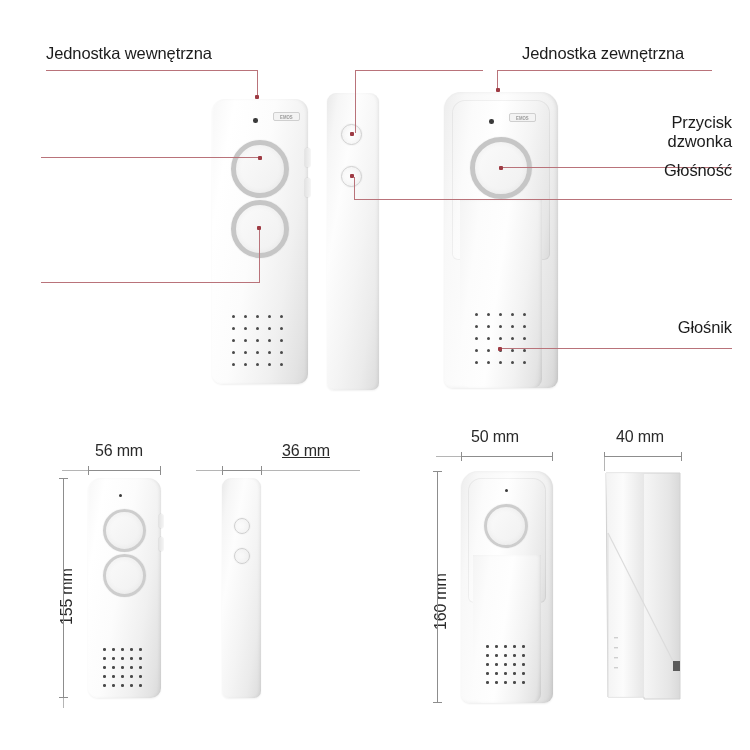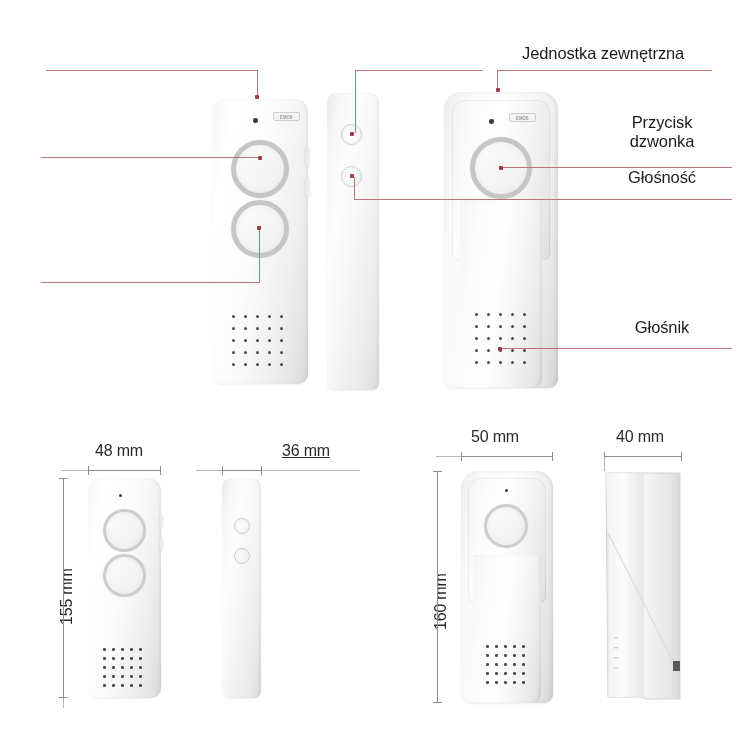--- a/index.html
+++ b/index.html
@@ -20,21 +20,21 @@
   
   .label {
     position: absolute;
     color: #1c1c1c;
     font-size: 16.5px;
     line-height: 19px;
     font-weight: 400;
     white-space: pre-line;
     letter-spacing: -0.1px;
   }
-  .label.r { text-align: center; }
+  .label.r { text-align: right; }
   .label.l { text-align: left; }
 
   
   .lead {
     position: absolute;
     background: #b9737a;
   }
   .lead.h { height: 1.4px; }
   .lead.v { width: 1.4px; }
   .dot {
@@ -259,20 +259,21 @@
     <i style="left:24px; top:36px; width:3.4px; height:3.4px;"></i>
     <i style="left:36px; top:36px; width:3.4px; height:3.4px;"></i>
     <i style="left:48px; top:36px; width:3.4px; height:3.4px;"></i>
     <i style="left:0px;  top:48px; width:3.4px; height:3.4px;"></i>
     <i style="left:12px; top:48px; width:3.4px; height:3.4px;"></i>
     <i style="left:24px; top:48px; width:3.4px; height:3.4px;"></i>
     <i style="left:36px; top:48px; width:3.4px; height:3.4px;"></i>
     <i style="left:48px; top:48px; width:3.4px; height:3.4px;"></i>
   </div>
 
+  <div class="label l" style="left:46px; top:44px; width:250px;">Jednostka wewnętrzna</div>
   <div class="lead h" style="left:46px; top:70px; width:212px;"></div>
   <div class="lead v" style="left:256.6px; top:70px; height:27px;"></div>
   <div class="dot" style="left:255px; top:95px;"></div>
 
   <div class="lead h" style="left:41px; top:157px; width:219px;"></div>
   <div class="dot" style="left:258px; top:155.5px;"></div>
 
   <div class="lead h" style="left:41px; top:282px; width:219px;"></div>
   <div class="lead v" style="left:258.6px; top:228px; height:54px;"></div>
   <div class="dot" style="left:257px; top:226px;"></div>
@@ -284,21 +285,21 @@
   <div class="label l" style="left:522px; top:44px; width:240px;">Jednostka zewnętrzna</div>
   <div class="lead h" style="left:497px; top:70px; width:215px;"></div>
   <div class="lead v" style="left:497px; top:70px; height:20px;"></div>
   <div class="dot" style="left:495.5px; top:88px;"></div>
 
   <div class="label r" style="left:592px; top:113px; width:140px;">Przycisk
 dzwonka</div>
   <div class="lead h" style="left:503px; top:167px; width:229px;"></div>
   <div class="dot" style="left:499px; top:165.5px;"></div>
 
-  <div class="label r" style="left:592px; top:168px; width:140px;">Głośność</div>
+  <div class="label r" style="left:592px; top:161px; width:140px;">Głośność</div>
   <div class="lead h" style="left:354px; top:199px; width:378px;"></div>
   <div class="lead v" style="left:354px; top:177px; height:23px;"></div>
   <div class="dot" style="left:349.6px; top:174px;"></div>
 
   <div class="label r" style="left:592px; top:318px; width:140px;">Głośnik</div>
   <div class="lead h" style="left:500px; top:348px; width:232px;"></div>
   <div class="dot" style="left:498px; top:346.5px;"></div>
 
   <div class="dev indoor-front" style="left:88px; top:478px; width:73px; height:220px;"></div>
   <div class="pin" style="left:119px; top:494px; width:3.4px; height:3.4px;"></div>
@@ -327,21 +328,21 @@
     <i style="left:18px; top:27px; width:2.6px; height:2.6px;"></i>
     <i style="left:27px; top:27px; width:2.6px; height:2.6px;"></i>
     <i style="left:36px; top:27px; width:2.6px; height:2.6px;"></i>
     <i style="left:0px;  top:36px; width:2.6px; height:2.6px;"></i>
     <i style="left:9px;  top:36px; width:2.6px; height:2.6px;"></i>
     <i style="left:18px; top:36px; width:2.6px; height:2.6px;"></i>
     <i style="left:27px; top:36px; width:2.6px; height:2.6px;"></i>
     <i style="left:36px; top:36px; width:2.6px; height:2.6px;"></i>
   </div>
 
-  <div class="dim-text" style="left:95px; top:442px;">48 mm</div>
+  <div class="dim-text" style="left:95px; top:442px;">56 mm</div>
   <div class="dim-line h" style="left:88px; top:470px; width:73px;"></div>
   <div class="tick v" style="left:88px; top:466px;"></div>
   <div class="tick v" style="left:160px; top:466px;"></div>
   <div class="ext-line h" style="left:62px; top:470px; width:26px;"></div>
 
   <div class="dim-text rot" style="left:58px; top:625px;">155 mm</div>
   <div class="dim-line v" style="left:63px; top:478px; height:220px;"></div>
   <div class="tick h" style="left:59px; top:478px;"></div>
   <div class="tick h" style="left:59px; top:697px;"></div>
   <div class="ext-line v" style="left:63px; top:698px; height:10px;"></div>

